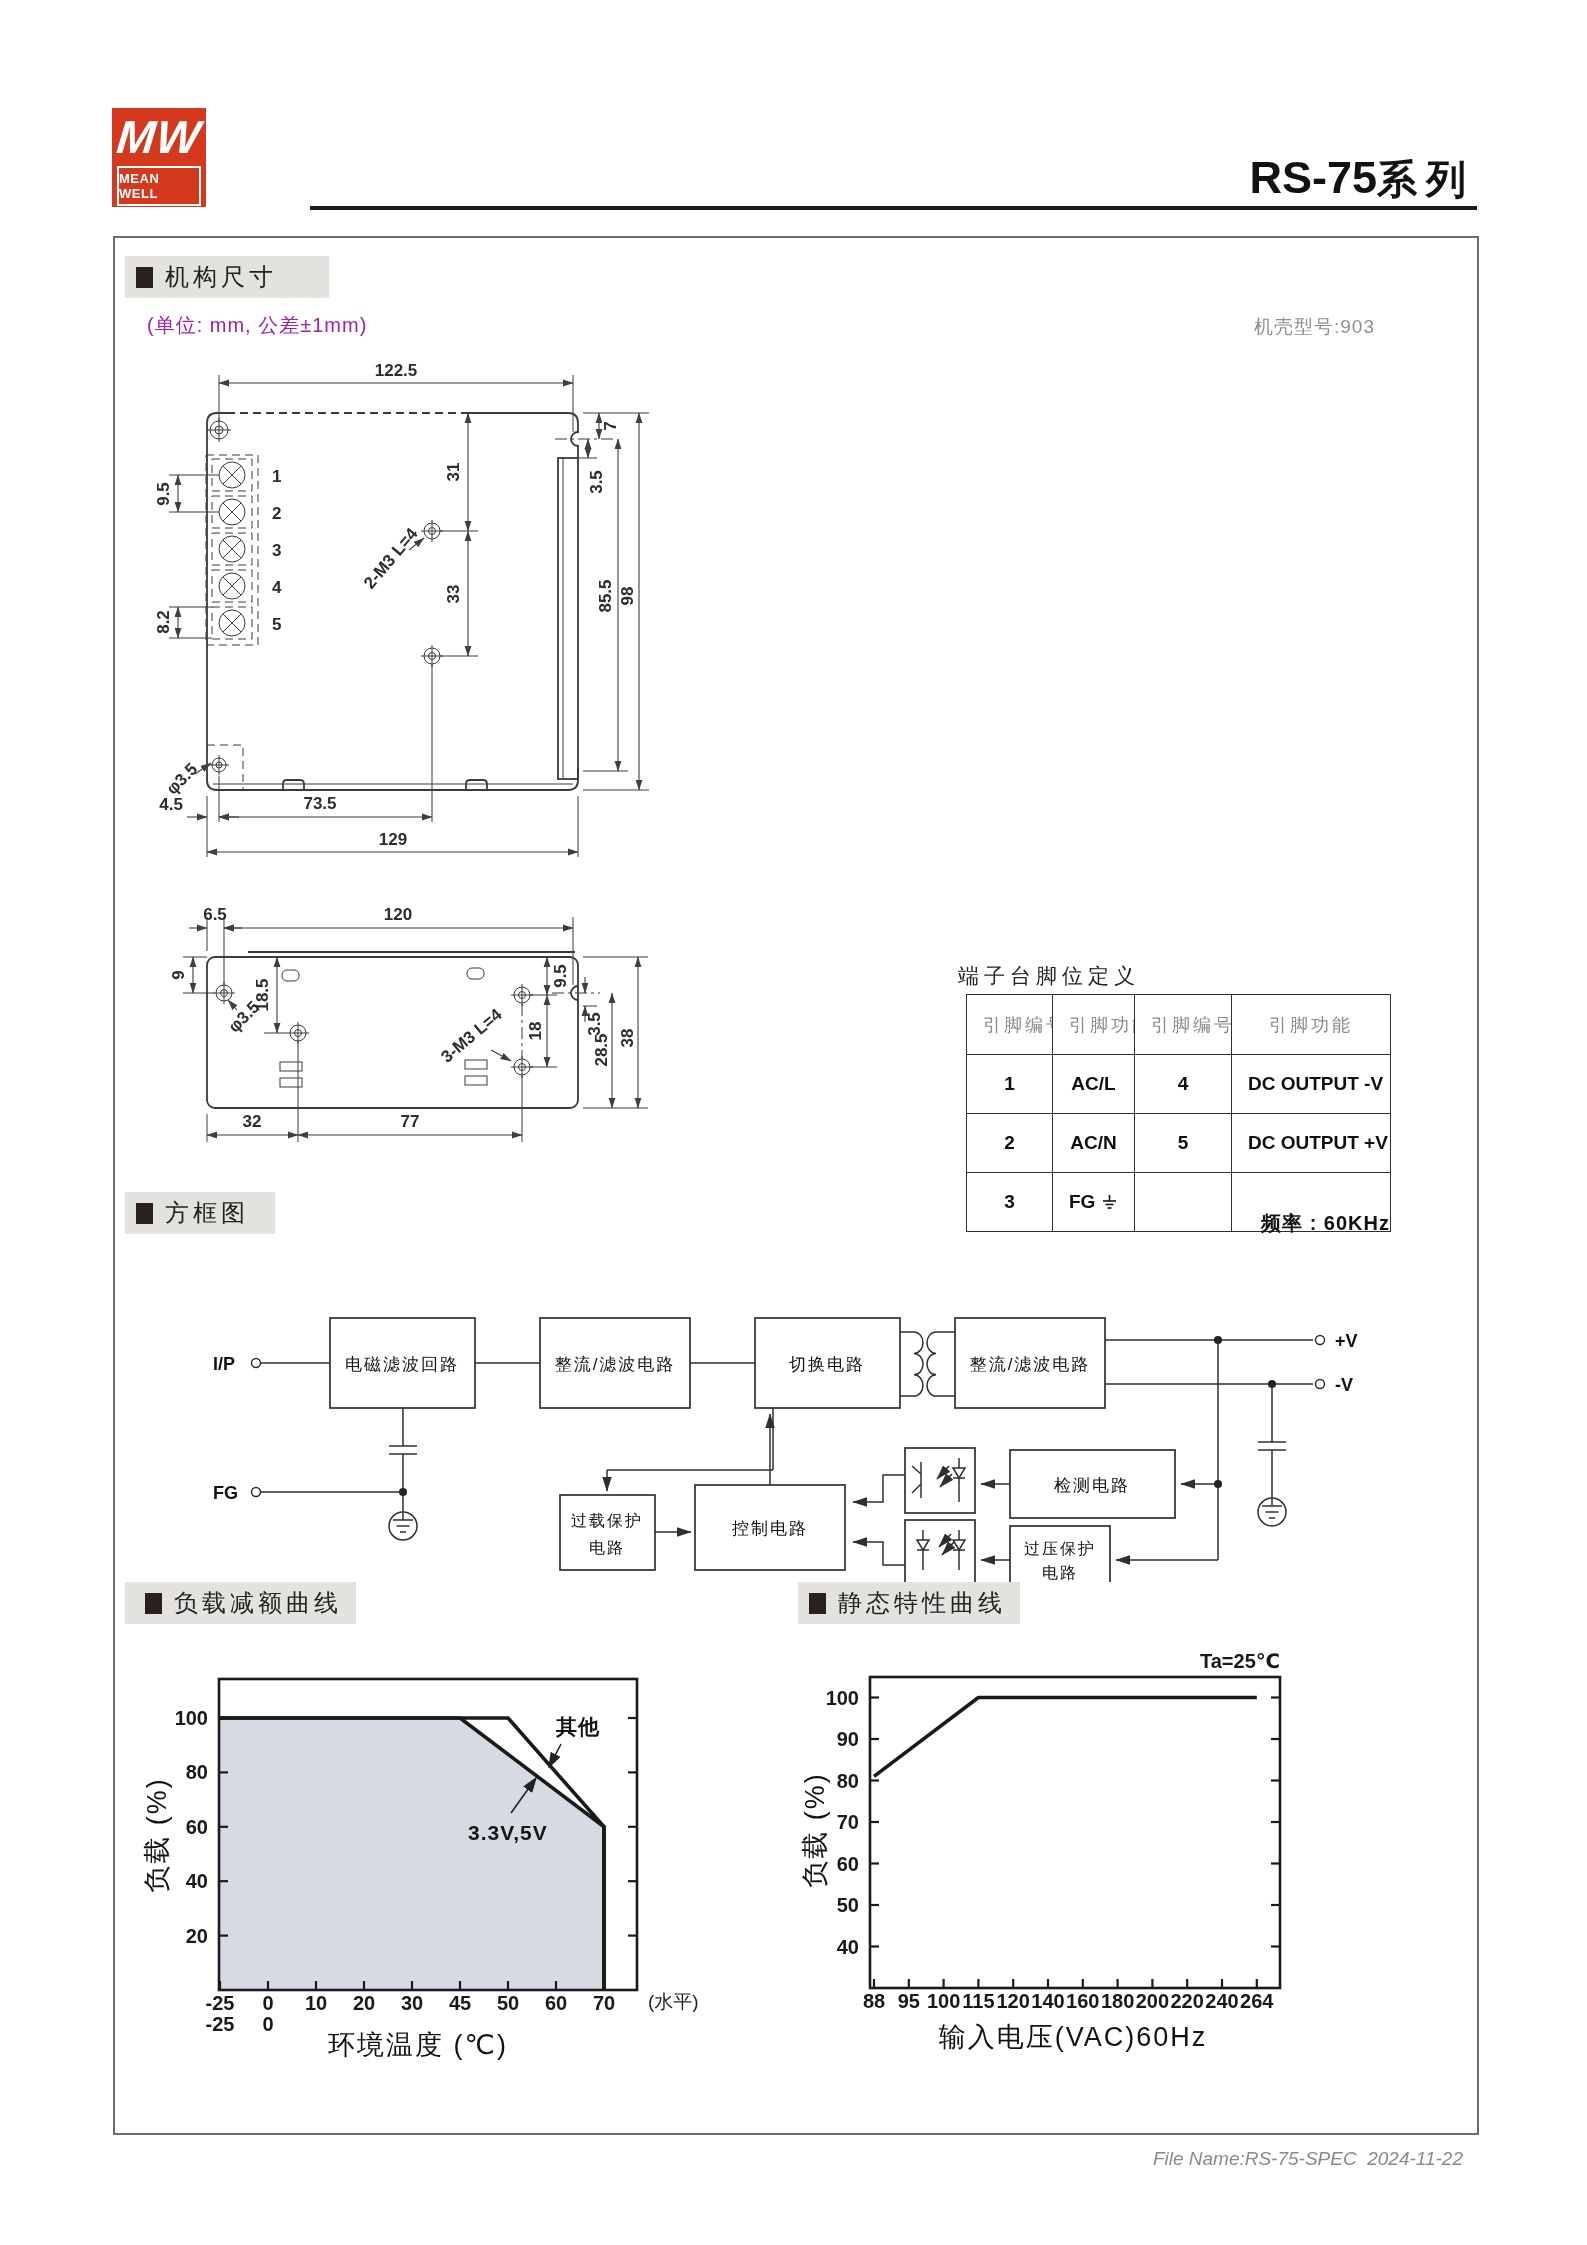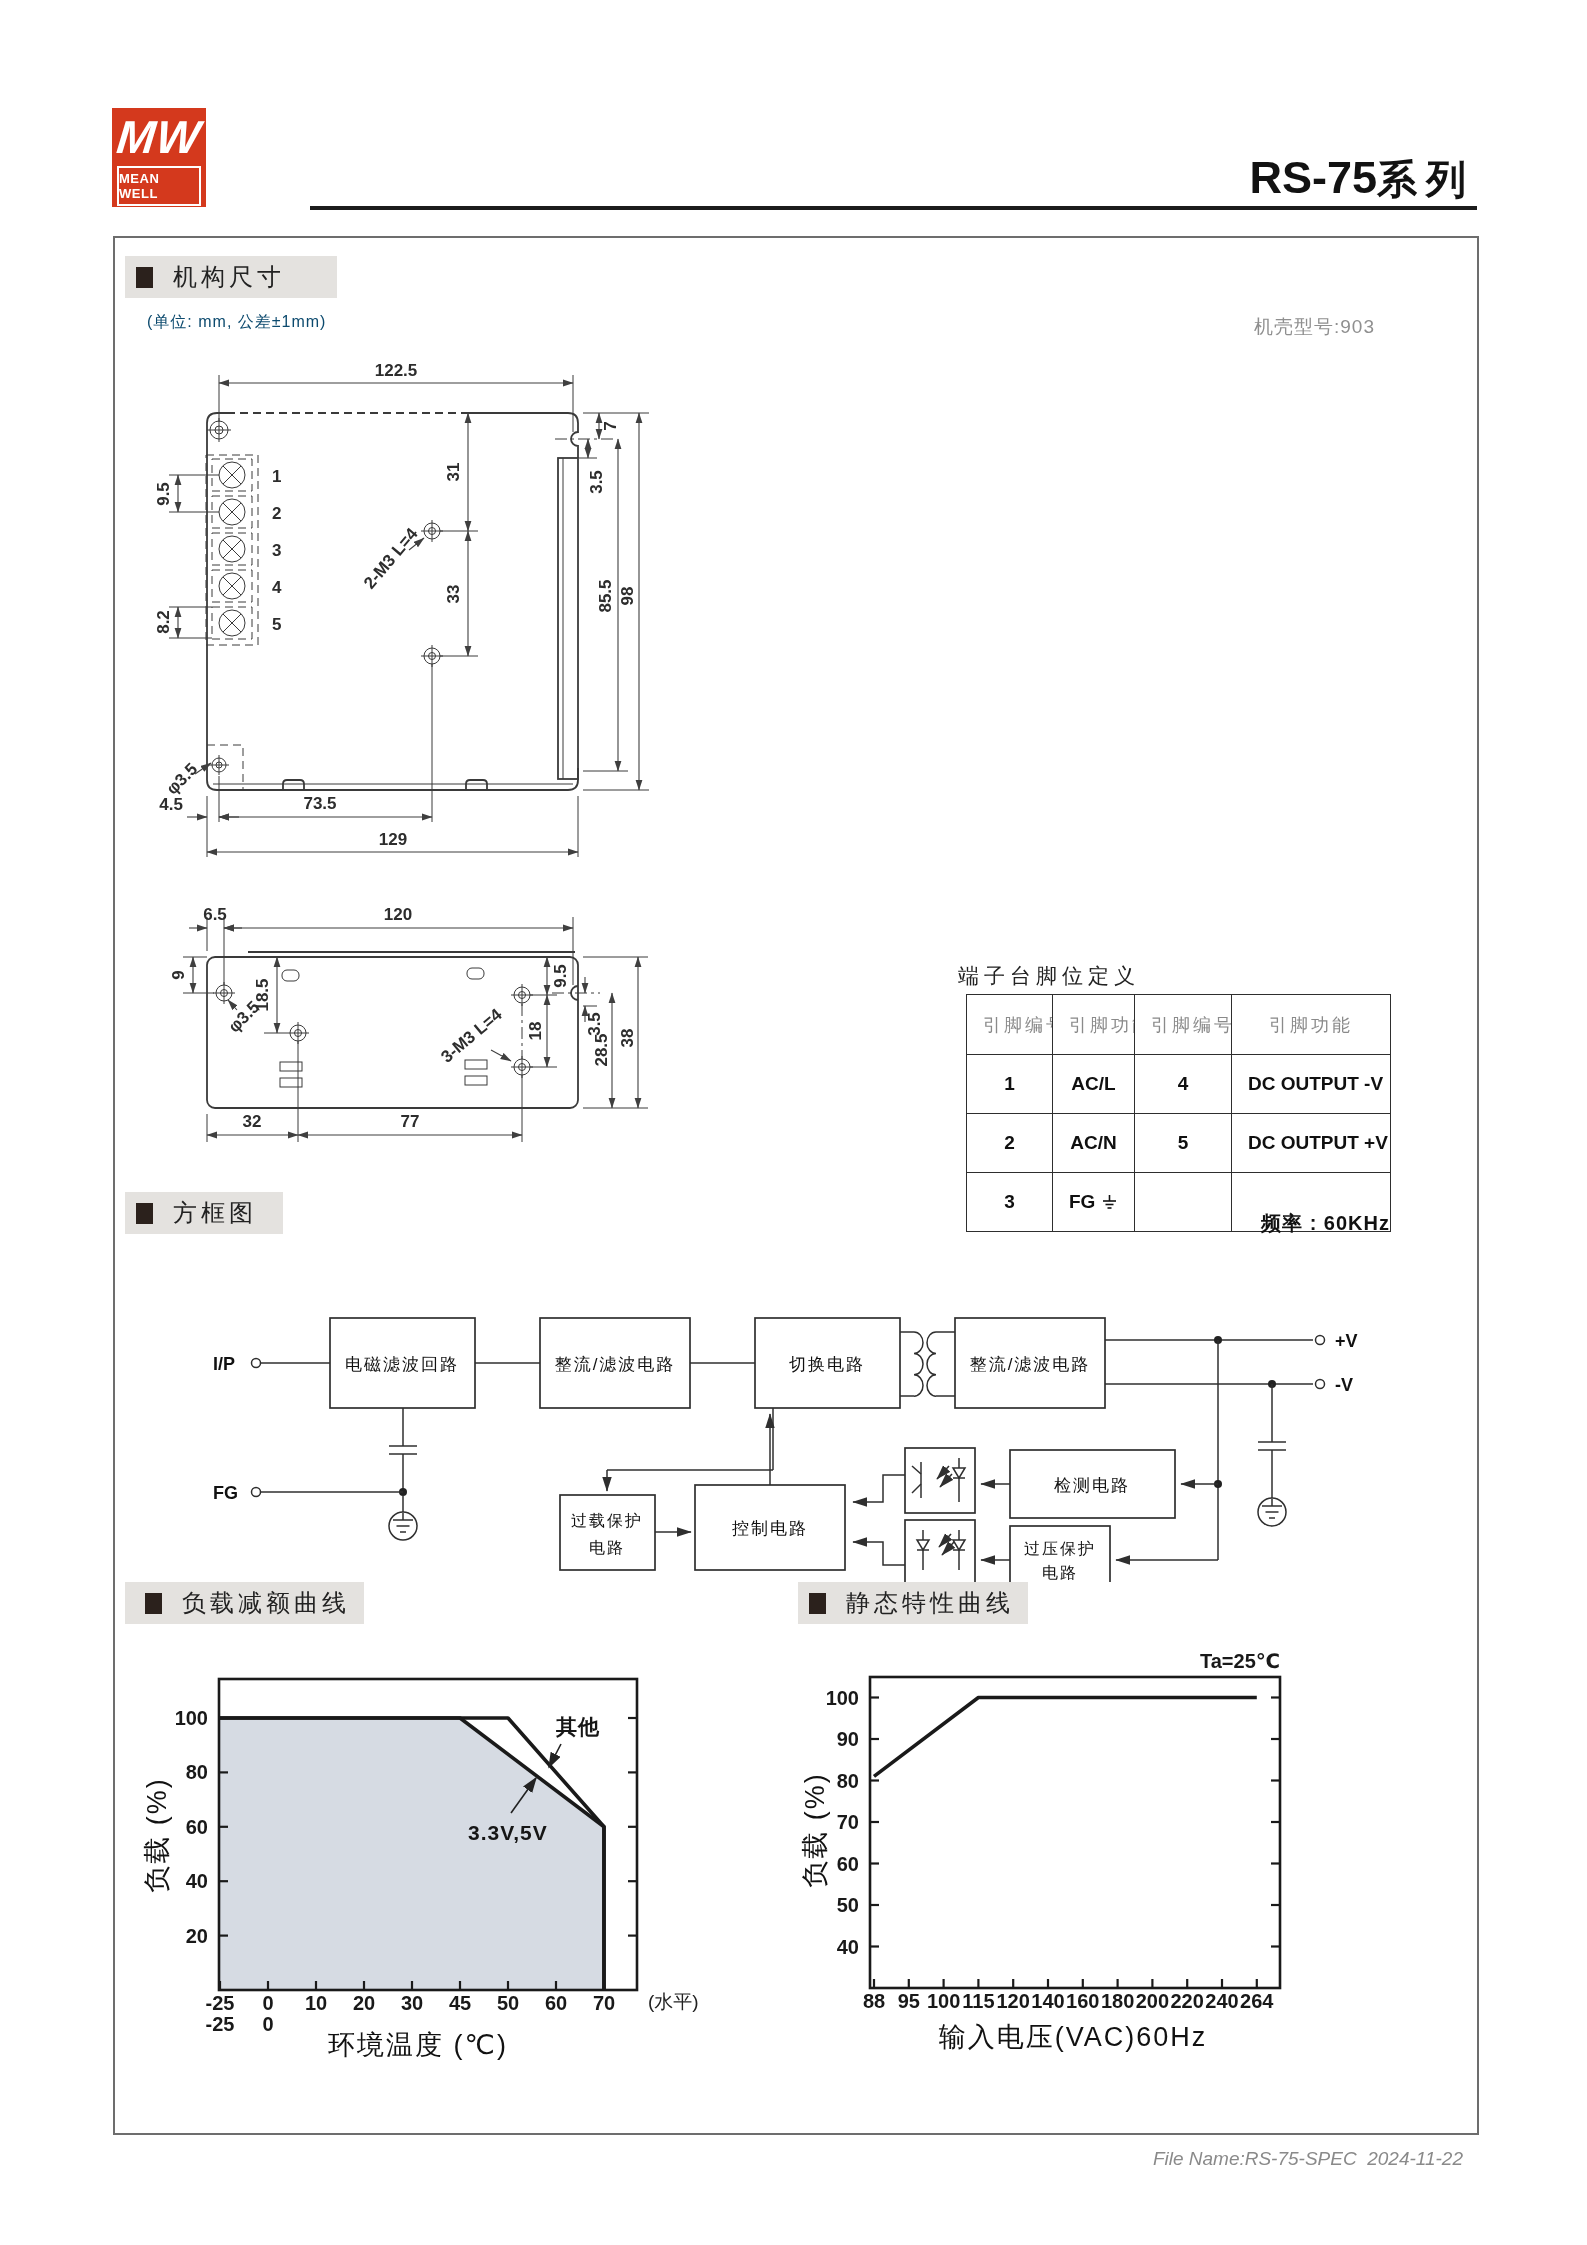--- a/index.html
+++ b/index.html
@@ -12,24 +12,24 @@
             line-height:58px;letter-spacing:1px;transform:skewX(-6deg);}
   .logo .brand{border:2.5px solid #fff;margin:0 5px;color:#fff;font-weight:bold;font-size:13px;
             text-align:left;letter-spacing:.5px;padding:3px 0;}
   .title{left:310px;top:150px;font-size:40px;font-weight:600;letter-spacing:5px;color:#151515;}
   .series{top:152px;right:112px;font-size:42px;color:#121212;white-space:nowrap;}
   .series .rs{font-weight:bold;font-size:45px;}
   .series .suf{font-weight:700;letter-spacing:9px;font-size:40px;}
   .rule{left:310px;top:206px;width:1167px;height:4px;background:#1c1c1c;}
   .frame{left:113px;top:236px;width:1362px;height:1895px;border:2px solid #6d6d6d;}
   
-  .sech{display:flex;align-items:center;gap:20px;background:#e4e2df;color:#222;
+  .sech{display:flex;align-items:center;gap:12px;background:#e4e2df;color:#222;
         font-size:24px;letter-spacing:4px;padding:5px 14px 5px 11px;}
   .sech .sq{width:17px;height:21px;background:#2b211c;flex:0 0 auto;}
-  .note{font-size:16px;color:#0c4a6e;letter-spacing:1px;}
+  .note{font-size:20px;color:#a21caf;letter-spacing:1px;}
   .gray{color:#8f8f8f;}
   
   .ptitle{left:958px;top:962px;font-size:21px;letter-spacing:5px;color:#222;}
   table.ptable{position:absolute;left:966px;top:994px;border-collapse:collapse;table-layout:fixed;
         width:424px;font-family:inherit;}
   table.ptable td{border:1.7px solid #2e2e2e;text-align:center;height:26px;padding:16px;
         font-size:19px;font-weight:bold;color:#101010;white-space:nowrap;overflow:hidden;}
   table.ptable tr.hd td{color:#8a8a8a;font-weight:normal;font-size:18px;letter-spacing:3px;height:27px;}
   .fgcell{display:inline-flex;align-items:center;gap:6px;justify-content:center;}
   

